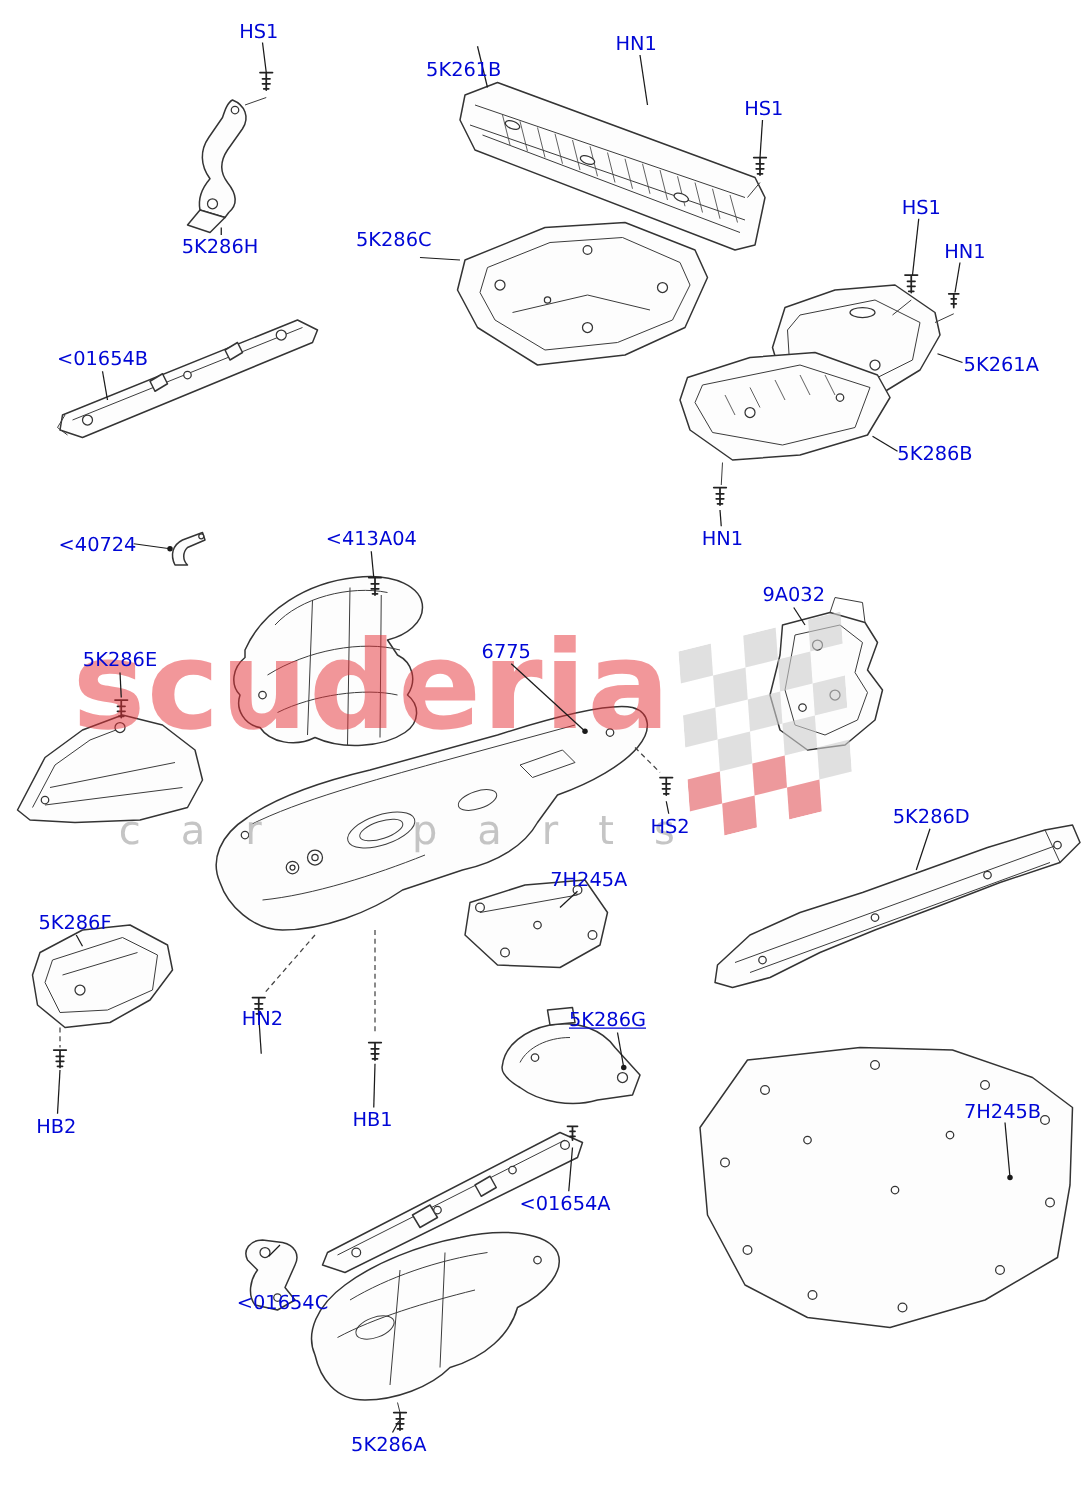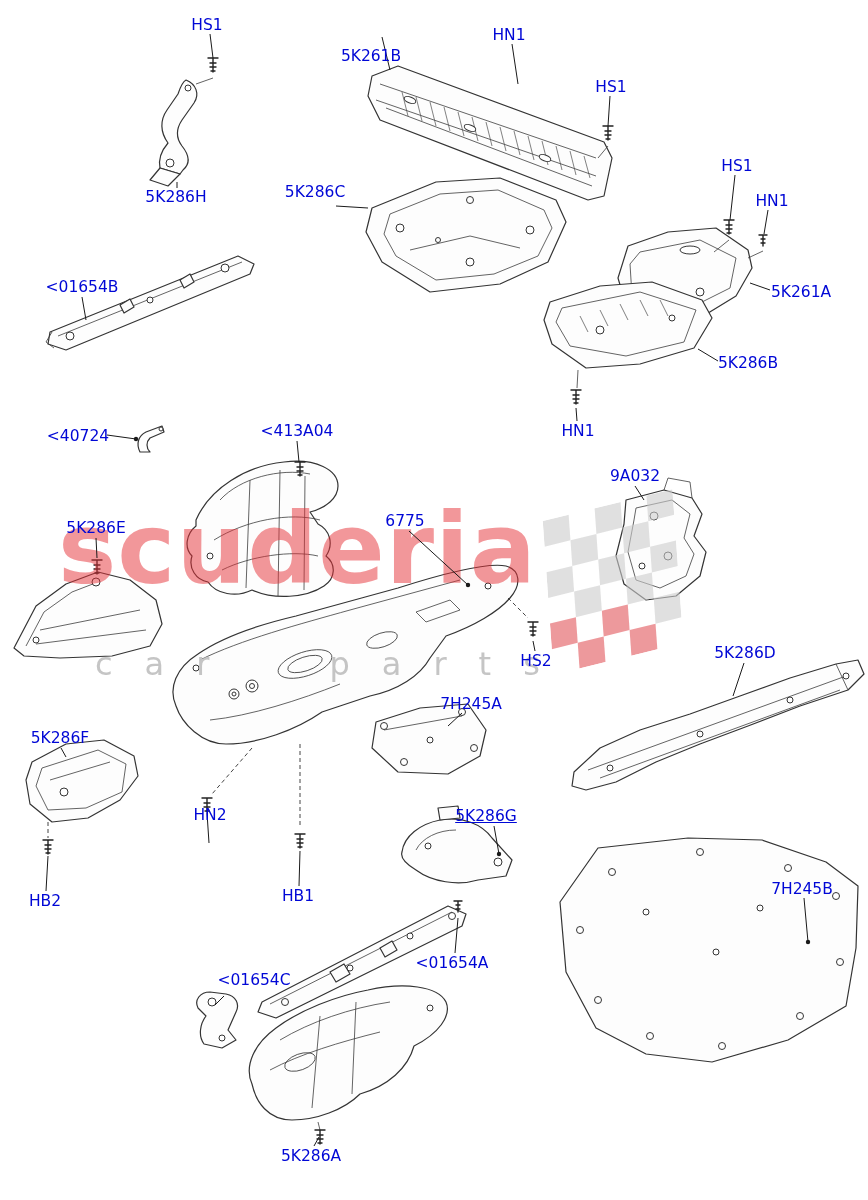--- a/index.html
+++ b/index.html
@@ -315,17 +315,17 @@
       <span class="callout" style="left: 536px; top: 661px;">HS2</span>
       <span class="callout" style="left: 745px; top: 653px;">5K286D</span>
       <span class="callout" style="left: 471px; top: 704px;">7H245A</span>
       <span class="callout" style="left: 60px; top: 738px;">5K286F</span>
       <span class="callout" style="left: 486px; top: 816px; text-decoration: underline;">5K286G</span>
       <span class="callout" style="left: 210px; top: 815px;">HN2</span>
       <span class="callout" style="left: 298px; top: 896px;">HB1</span>
       <span class="callout" style="left: 45px; top: 901px;">HB2</span>
       <span class="callout" style="left: 452px; top: 963px;">&lt;01654A</span>
       <span class="callout" style="left: 802px; top: 889px;">7H245B</span>
-      <span class="callout" style="left: 226px; top: 980px; margin-left: 28px;">&lt;01654C</span>
+      <span class="callout" style="left: 226px; top: 1042px;">&lt;01654C</span>
       <span class="callout" style="left: 311px; top: 1156px;">5K286A</span>
     </div>
 
 </div>
 
 </body></html>

